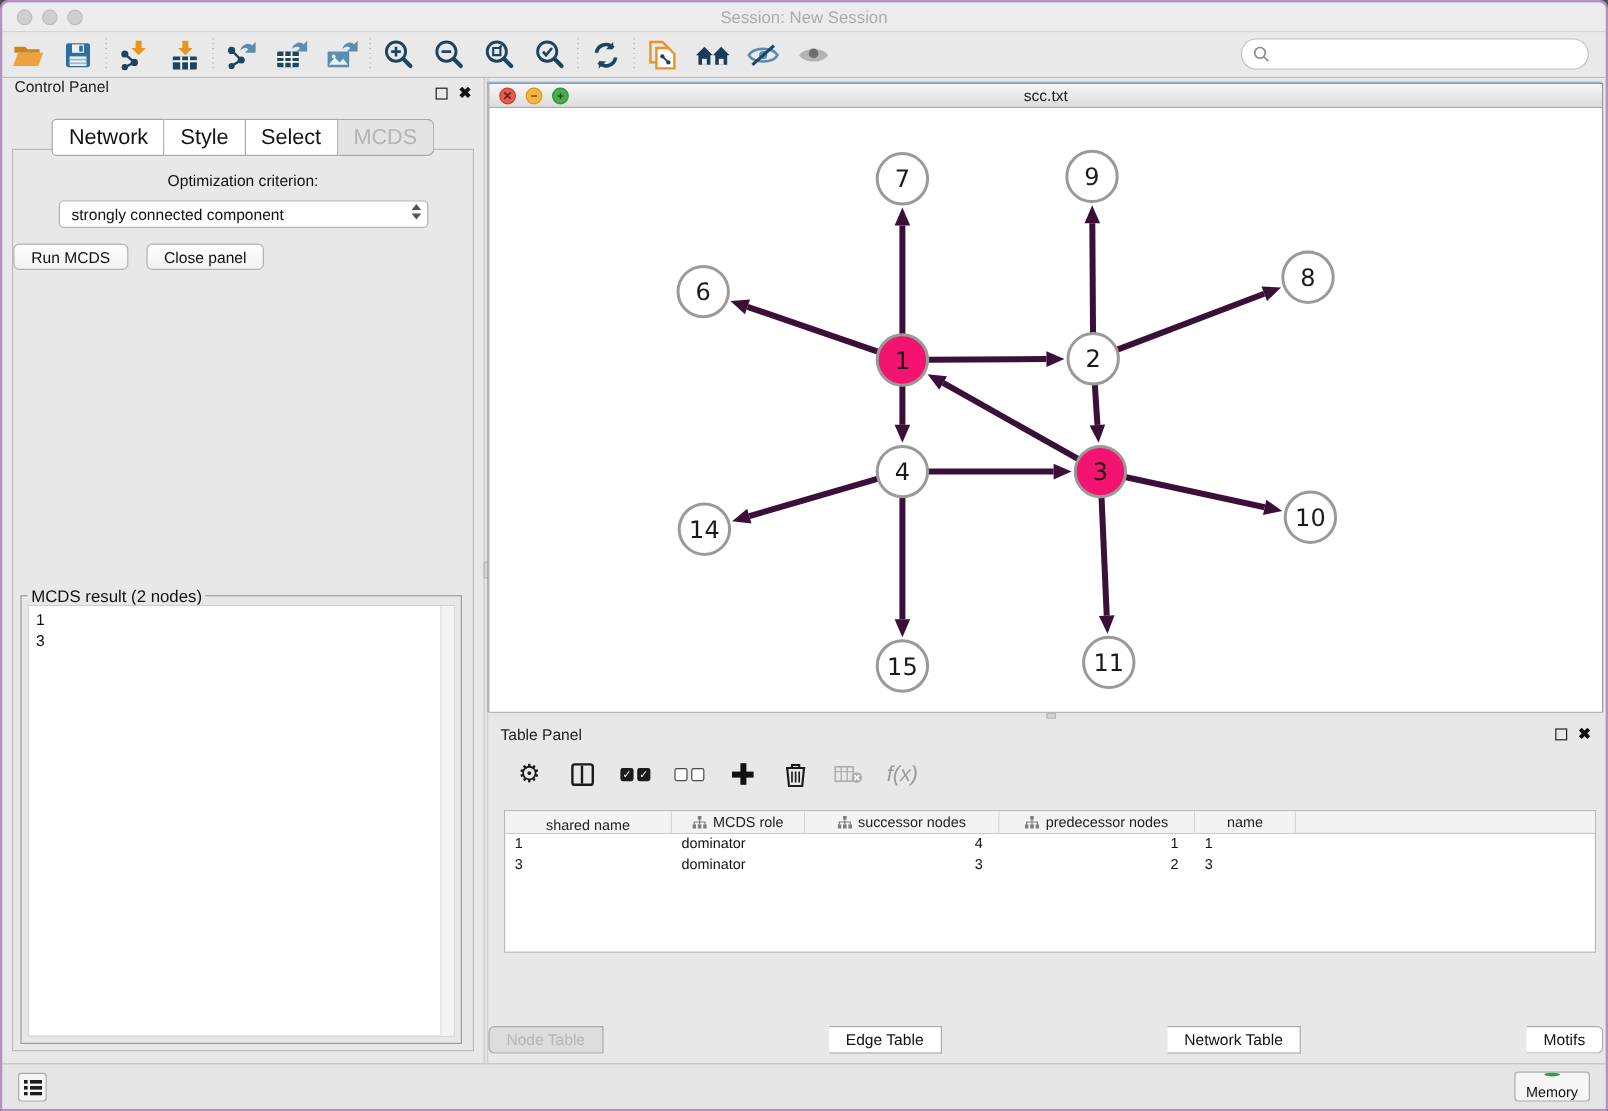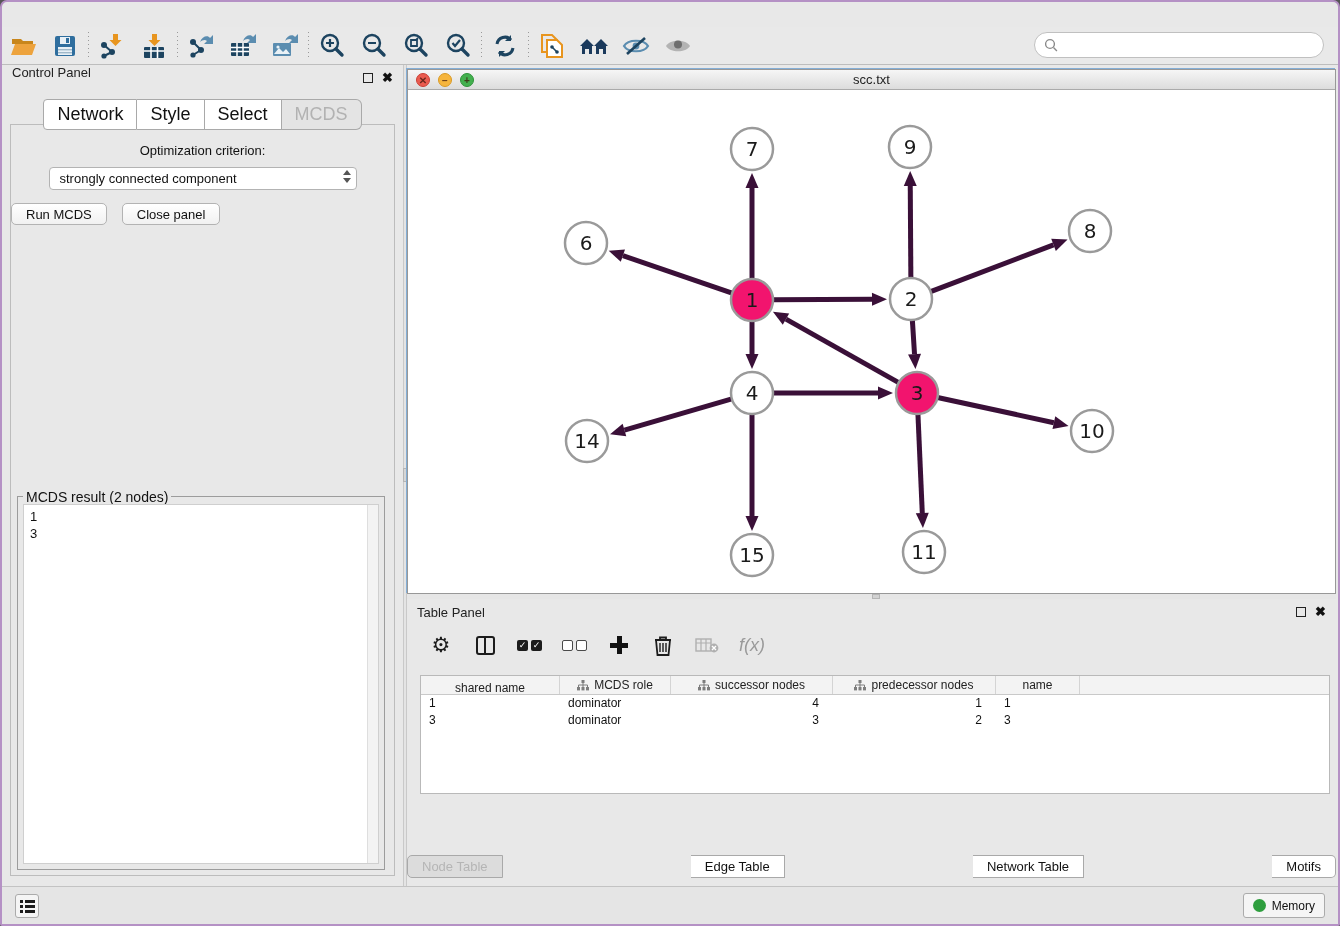--- a/index.html
+++ b/index.html
@@ -103,28 +103,36 @@
   .bt-tab { padding:3px 14px; font-size:13px; background:#fff; border:1px solid #a9a9a9; border-left-width:0; color:#111; }
   .bt-tab:first-child { border-left-width:1px; border-radius:5px 0 0 5px; }
   .bt-tab:last-child { border-radius:0 5px 5px 0; }
   .bt-tab.disabled-active { background:#dcdcdc; color:#b5b5b5; }
 
   
   .statusbar { position:absolute; left:0; right:0; bottom:0; height:38px; background:#e5e5e5; border-top:1px solid #c3c3c3; }
   .status-left-btn { position:absolute; left:13px; top:7px; width:24px; height:24px; background:#f5f5f5;
                      border:1px solid #ababab; border-radius:3px; display:flex; align-items:center; justify-content:center; }
   .memory-btn { position:absolute; right:13px; top:6px; height:25px; padding:0 9px; background:#f5f5f5;
-                border:1px solid #ababab; border-radius:3px; display:flex; align-items:center; gap:6px; font-size:12px; color:#111; }
+                border:1px solid #ababab; border-radius:3px; display:flex; align-items:center; gap:6px; font-size:12px; color:#111;flex-direction:column; }
   .mem-dot { width:13px; height:13px; border-radius:50%; }
 </style>
 </head>
 <body>
 
 <div class="window">
 
+  <div class="titlebar">
+    <div class="traffic-inactive">
+        <i></i>
+        <i></i>
+        <i></i>
+      </div>
+    <div class="win-title">Session: New Session</div>
+  </div>
 
   <div class="toolbar">
     <div class="tb-icon">
       <svg width="27" height="24" viewBox="0 0 27 24">
           <path d="M2 5h9l2 2h10v3H2z" fill="#c8861c"></path>
           <path d="M1 21l4-11h21l-4 11z" fill="#eda33d"></path>
         </svg>
     </div>
     <div class="tb-icon">
       <svg width="24" height="24" viewBox="0 0 24 24">

